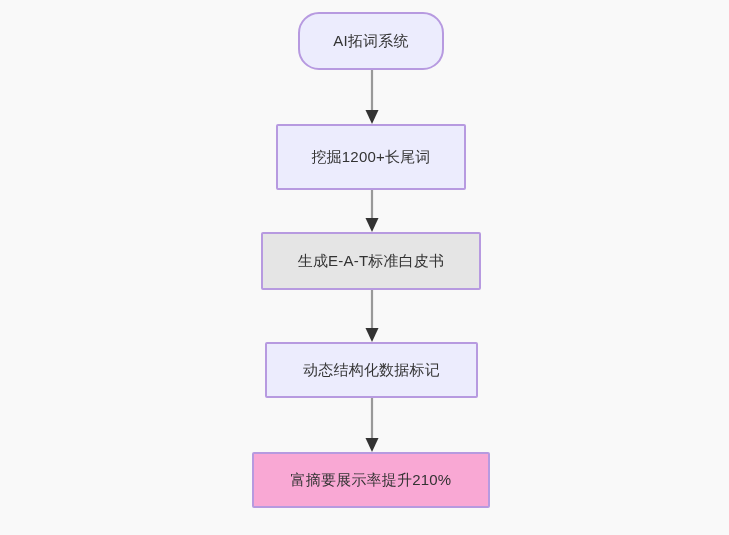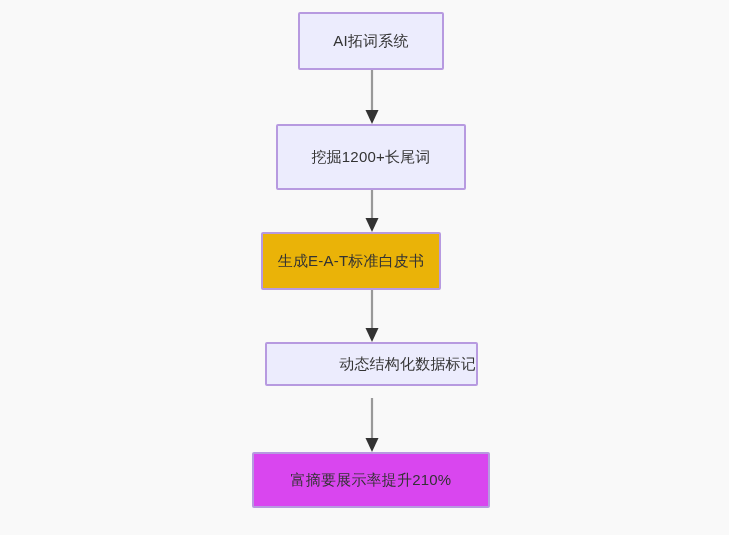--- a/index.html
+++ b/index.html
@@ -72,33 +72,33 @@
     </svg>
   </div>
 
   <div class="edge" id="edge-3" style="left: 361px; top: 398px; height: 54px;">
     <svg width="22" height="54" viewBox="0 0 22 54">
       <line x1="11" y1="0" x2="11" y2="45" stroke="#999999" stroke-width="2.2"></line>
       <polygon points="11,54 4.5,40 17.5,40" fill="#333333"></polygon>
     </svg>
   </div>
 
-  <div class="node" id="node-0" style="left: 298px; top: 12px; width: 146px; height: 58px; background: rgb(236, 236, 253); border-color: rgb(183, 154, 224); color: rgb(51, 51, 51);">
+  <div class="node" id="node-0" style="left: 298px; top: 12px; width: 146px; height: 58px; background: rgb(236, 236, 253); border-color: rgb(183, 154, 224); color: rgb(51, 51, 51); border-radius: 21px;">
     <span class="node-label">AI拓词系统</span>
   </div>
 
   <div class="node" id="node-1" style="left: 276px; top: 124px; width: 190px; height: 66px; background: rgb(236, 236, 253); border-color: rgb(183, 154, 224); color: rgb(51, 51, 51);">
     <span class="node-label">挖掘1200+长尾词</span>
   </div>
 
-  <div class="node" id="node-2" style="left: 261px; top: 232px; width: 180px; height: 58px; background: #eab308; border-color: rgb(183, 154, 224); color: rgb(51, 51, 51);">
+  <div class="node" id="node-2" style="left: 261px; top: 232px; width: 220px; height: 58px; background: #e5e5e5; border-color: rgb(183, 154, 224); color: rgb(51, 51, 51);">
     <span class="node-label">生成E-A-T标准白皮书</span>
   </div>
 
-  <div class="node" id="node-3" style="left: 265px; top: 342px; width: 213px; height: 44px; background: rgb(236, 236, 253); border-color: rgb(183, 154, 224); color: rgb(51, 51, 51); justify-content: flex-end;">
+  <div class="node" id="node-3" style="left: 265px; top: 342px; width: 213px; height: 56px; background: rgb(236, 236, 253); border-color: rgb(183, 154, 224); color: rgb(51, 51, 51);">
     <span class="node-label">动态结构化数据标记</span>
   </div>
 
-  <div class="node" id="node-4" style="left: 252px; top: 452px; width: 238px; height: 56px; background: #d946ef; border-color: rgb(183, 154, 224); color: rgb(51, 51, 51);">
+  <div class="node" id="node-4" style="left: 252px; top: 452px; width: 238px; height: 56px; background: #f9a8d4; border-color: rgb(183, 154, 224); color: rgb(51, 51, 51);">
     <span class="node-label">富摘要展示率提升210%</span>
   </div>
 
 </div>
 
 </body></html>

